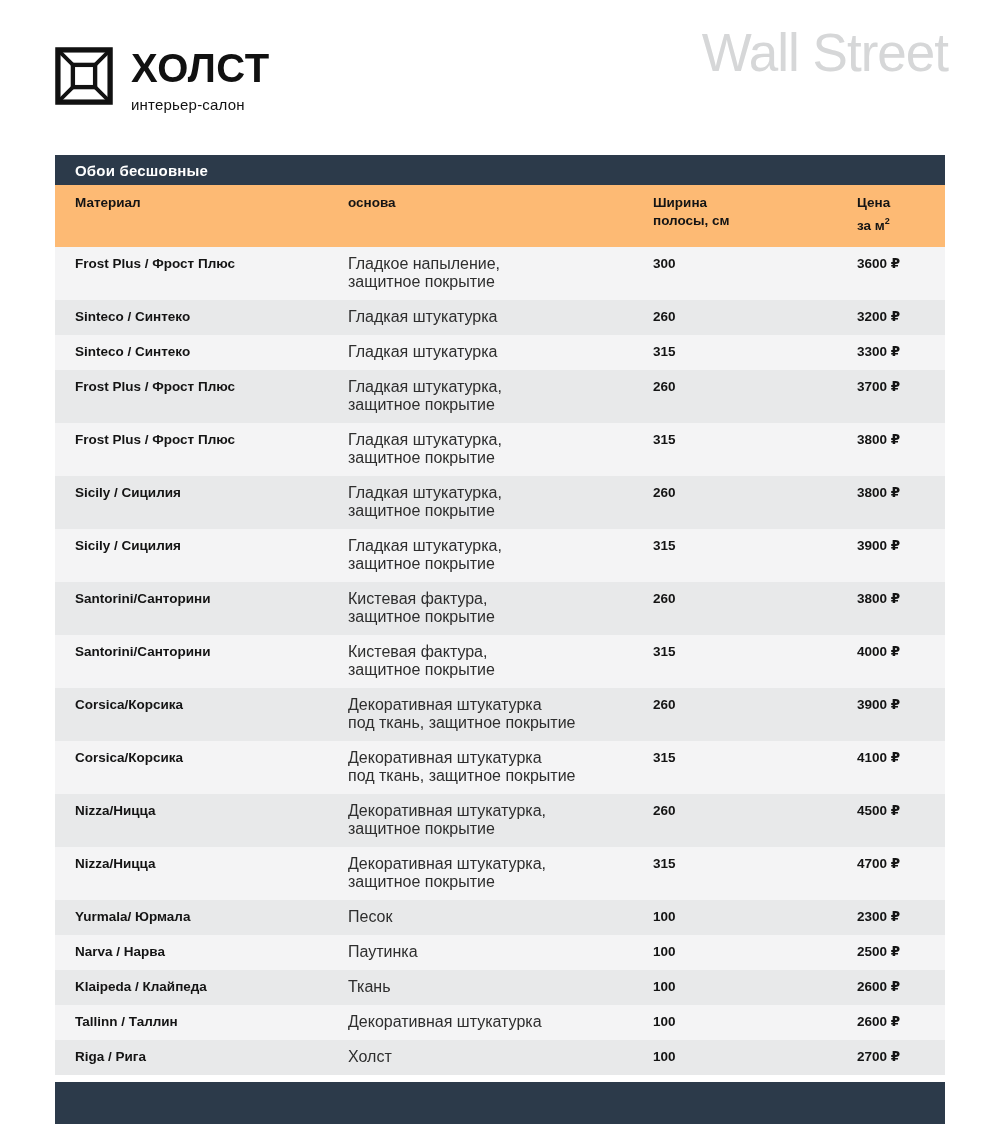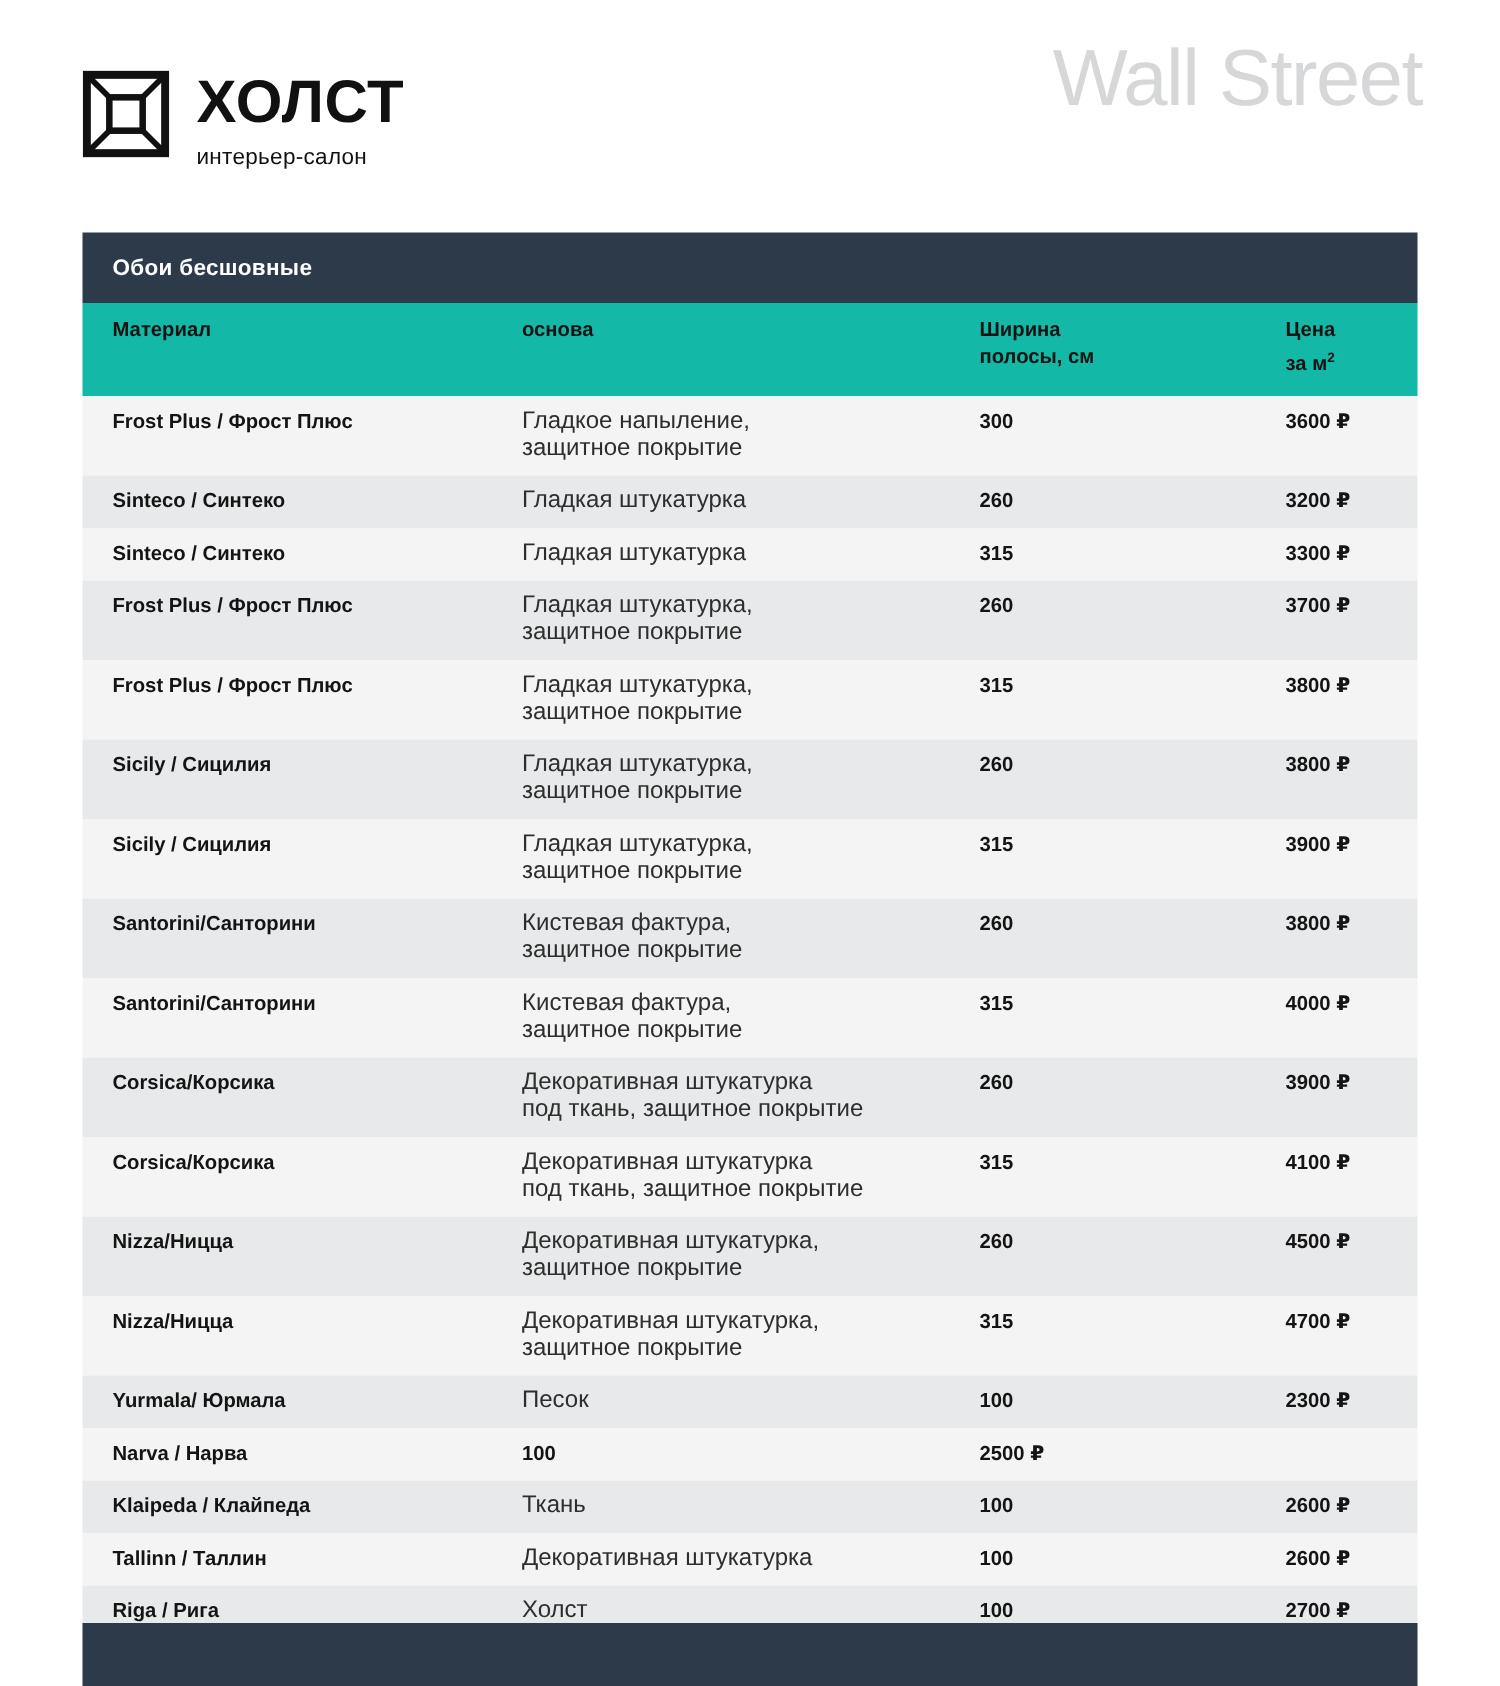--- a/index.html
+++ b/index.html
@@ -34,34 +34,34 @@
     font-size:53px; font-weight:400; letter-spacing:-1px;
     color:#d6d7d8; line-height:1;
     white-space:nowrap;
   }
 
   
   .pricelist {
     position:absolute; left:55px; top:155px; width:890px;
   }
   .section-band {
-    height:47px; background:#2C3A4A;
+    height:30px; background:#2C3A4A;
     display:flex; align-items:center;
     padding-left:20px;
     color:#ffffff; font-size:15px; font-weight:700;
     letter-spacing:0.2px;
     text-align:center;
   }
   .grid-row {
     display:grid;
     grid-template-columns:293px 305px 204px 1fr;
     align-items:start;
   }
   .thead {
-    background:#14b8a6;
+    background:#fdba74;
     padding:9px 0 12px 0;
     font-size:13.5px; font-weight:700; line-height:18px;
   }
   .cell-pad { padding-left:20px; }
   .row {
     padding:8px 0 9px 0;
     font-size:13.5px; line-height:18px;
   }
   .shade-light { background:#F4F4F5; }
   .shade-dark  { background:#E8E9EA; }
@@ -243,20 +243,23 @@
         <div class="grid-row row shade-dark">
           <div class="cell-material">Yurmala/ Юрмала</div>
           <div class="cell-texture">
             <div class="">Песок</div>
           </div>
           <div class="cell-width">100</div>
           <div class="cell-price">2300 ₽</div>
         </div>
         <div class="grid-row row shade-light">
           <div class="cell-material">Narva / Нарва</div>
+          <div class="cell-texture">
+            <div class="">Паутинка</div>
+          </div>
           <div class="cell-width">100</div>
           <div class="cell-price">2500 ₽</div>
         </div>
         <div class="grid-row row shade-dark">
           <div class="cell-material">Klaipeda / Клайпеда</div>
           <div class="cell-texture">
             <div class="">Ткань</div>
           </div>
           <div class="cell-width">100</div>
           <div class="cell-price">2600 ₽</div>

